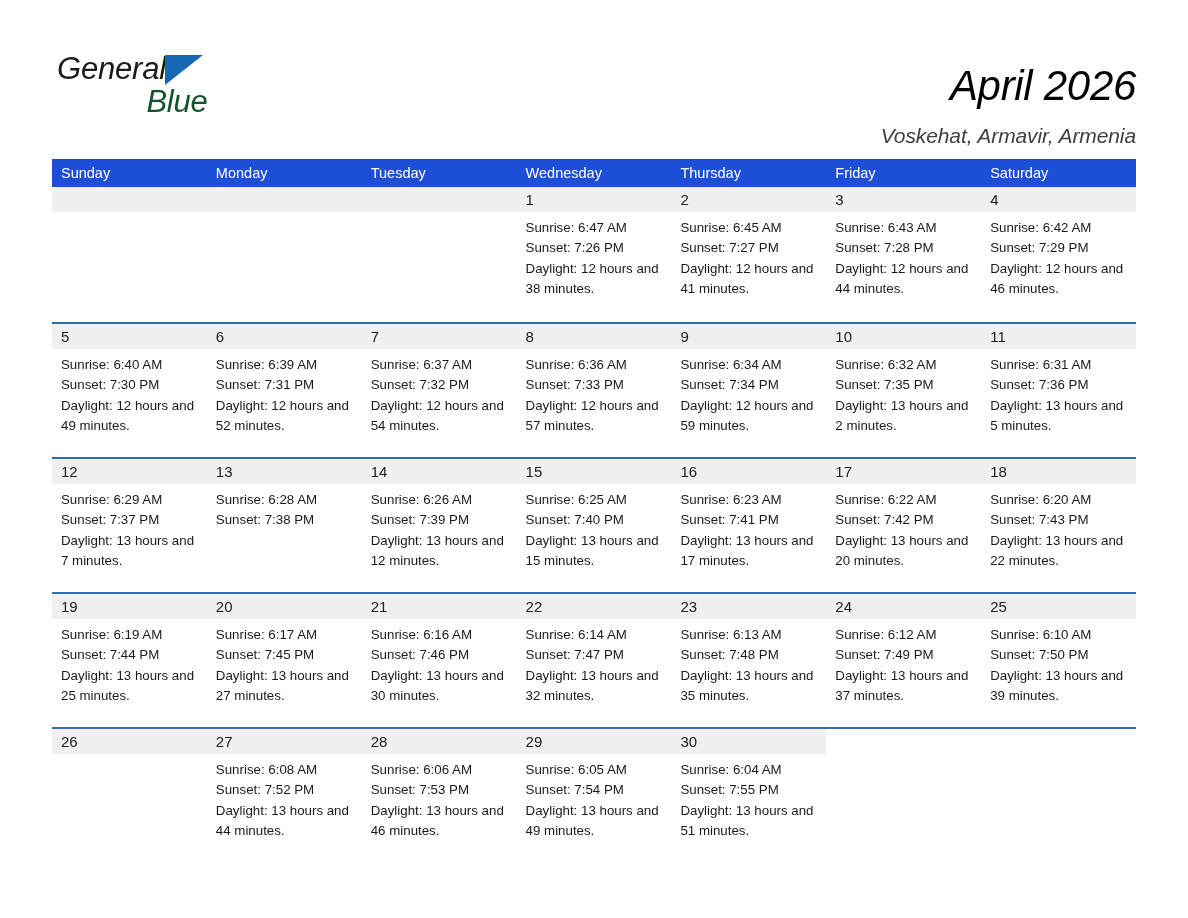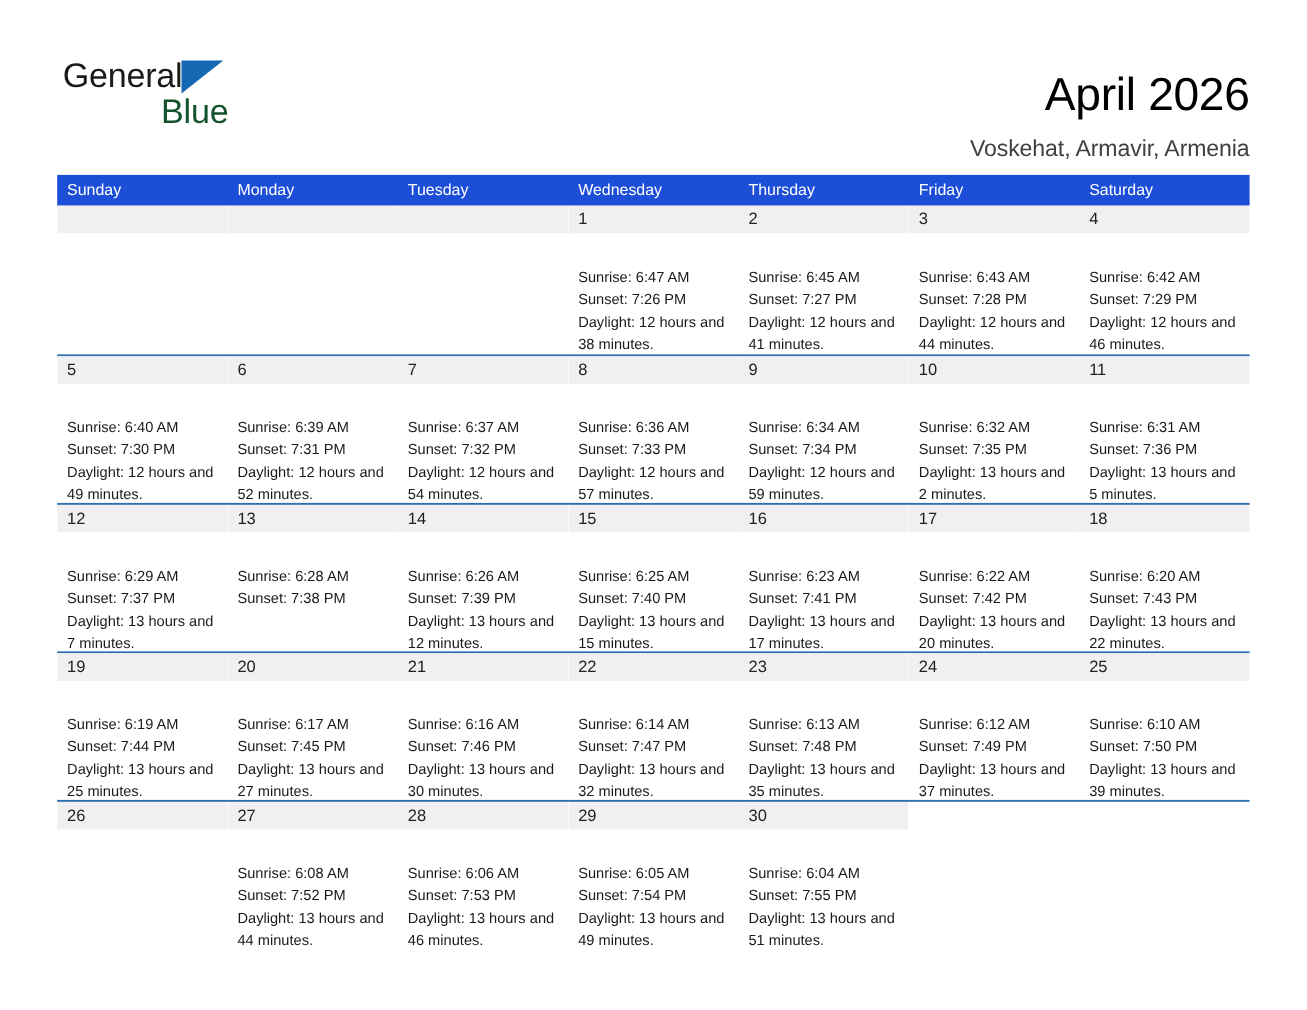--- a/index.html
+++ b/index.html
@@ -15,20 +15,21 @@
     color: #111111;
     position: relative;
     overflow: hidden;
   }
 
   
   .page-header {
     position: relative;
     height: 118px;
     padding: 0 40px;
+    font-style: italic;
   }
   .brand {
     position: absolute;
     left: 57px;
     top: 52px;
     width: 170px;
     height: 66px;
   }
   .brand-top {
     position: relative;
@@ -132,21 +133,20 @@
     color: #222222;
   }
   .day-cell.empty .day-number-band {
     background: #f0f0f0;
   }
   .day-info {
     padding: 6px 8px 0 9px;
     font-size: 13.3px;
     line-height: 20.3px;
     color: #1a1a1a;
-    margin-top: 24px;
   }
   .day-info div { white-space: nowrap; }
   .day-info .wrap { white-space: normal; }
 </style>
 </head>
 <body>
 
 <div class="page-header">
 
   <div class="brand">

